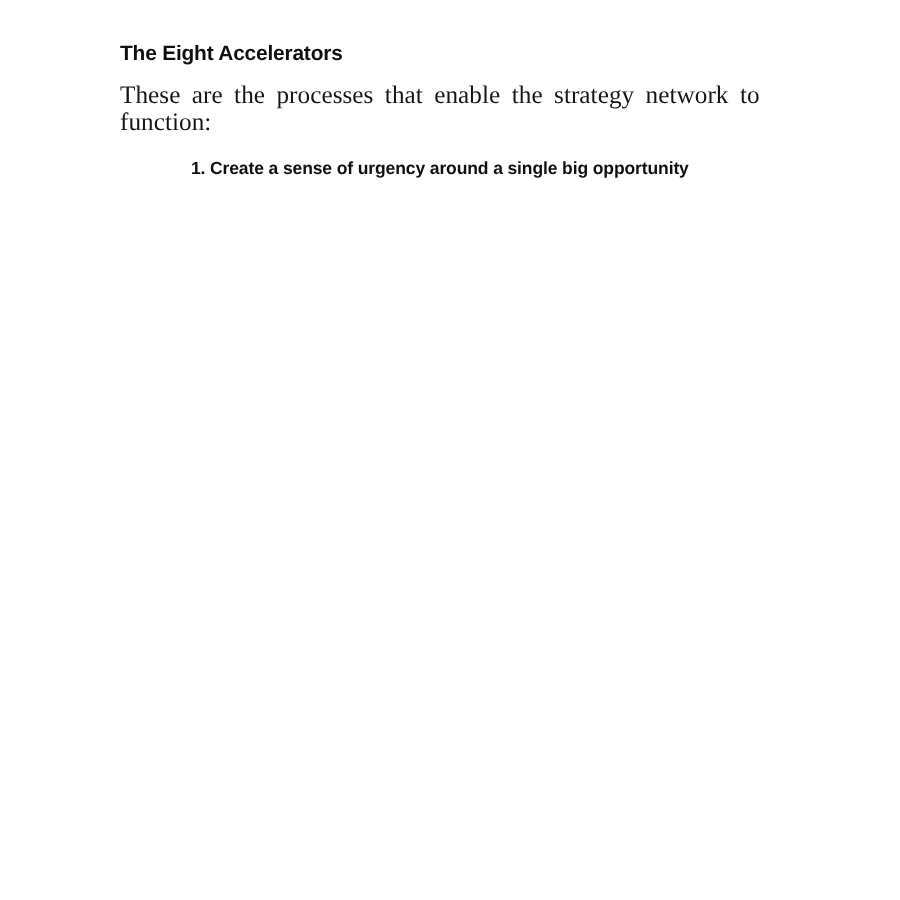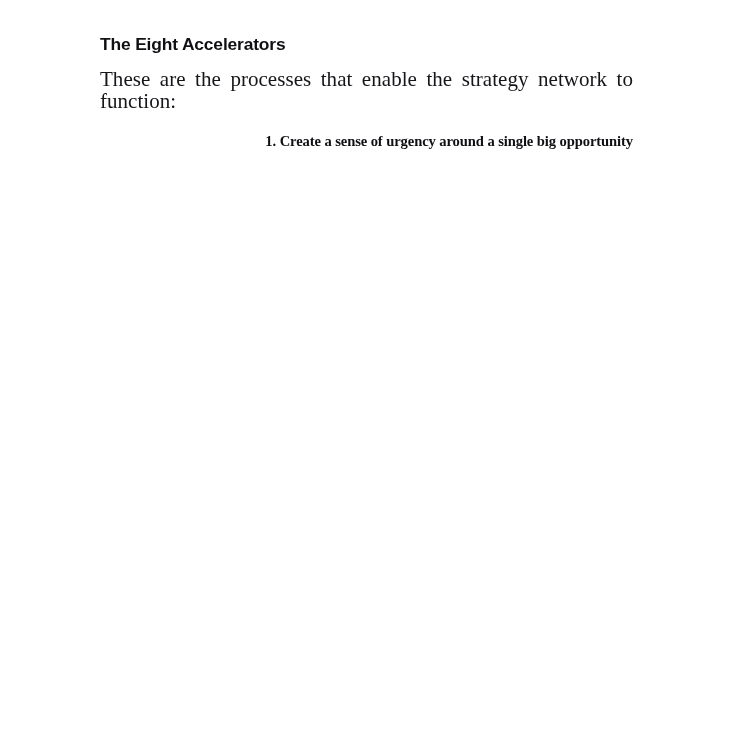--- a/index.html
+++ b/index.html
@@ -62,27 +62,27 @@
     font-weight: bold;
     font-size: 17.4px;
     line-height: 22px;
     letter-spacing: -0.15px;
     color: #101014;
     text-align: left;
   }
 
   h3.sub-heading {
     margin: 0;
-    font-family: Liberation Serif, serif;
+    font-family: Liberation Sans, sans-serif;
     font-weight: bold;
     font-size: 14.6px;
     line-height: 21px;
     letter-spacing: -0.1px;
     color: #101014;
-    text-align: right;
+    text-align: center;
   }
 
   
   .gap-para-to-section { height: 33px; }
   .gap-section-to-intro { height: 13px; }
   .gap-intro-to-sub { height: 19px; }
 
   .clip-top {
     
     margin-top: -2px;

